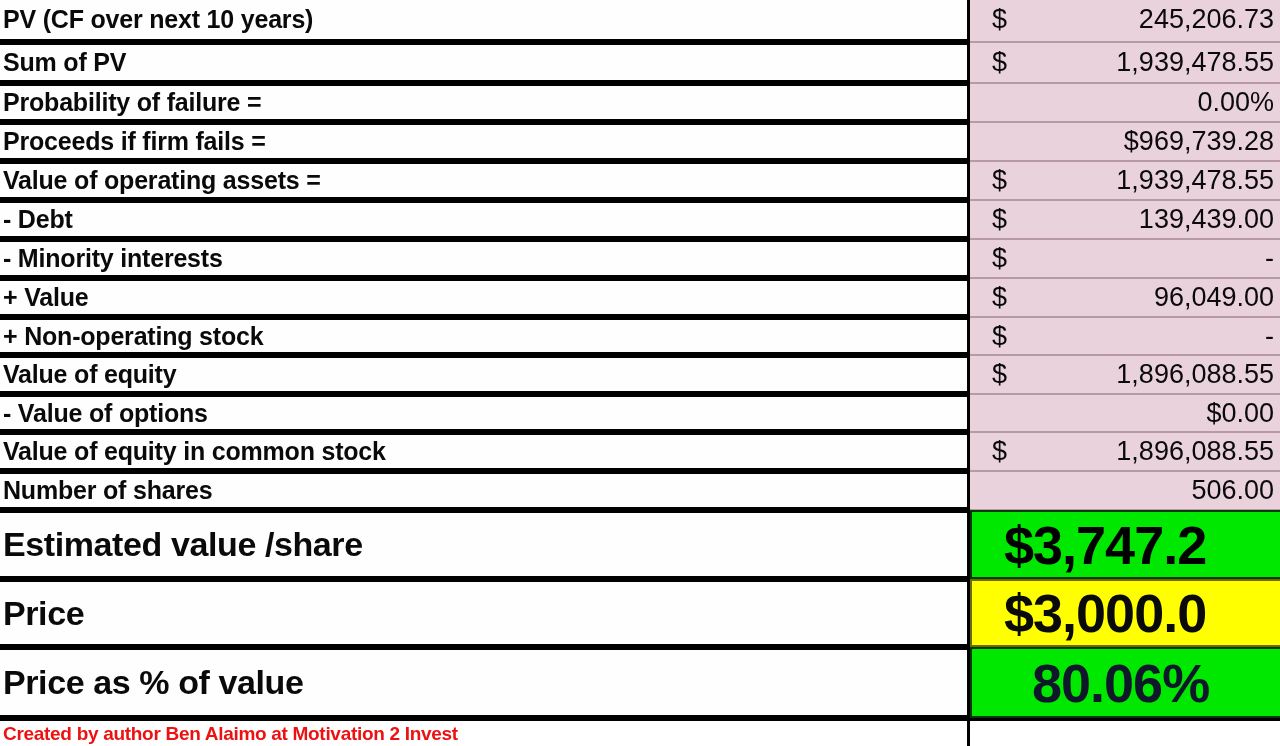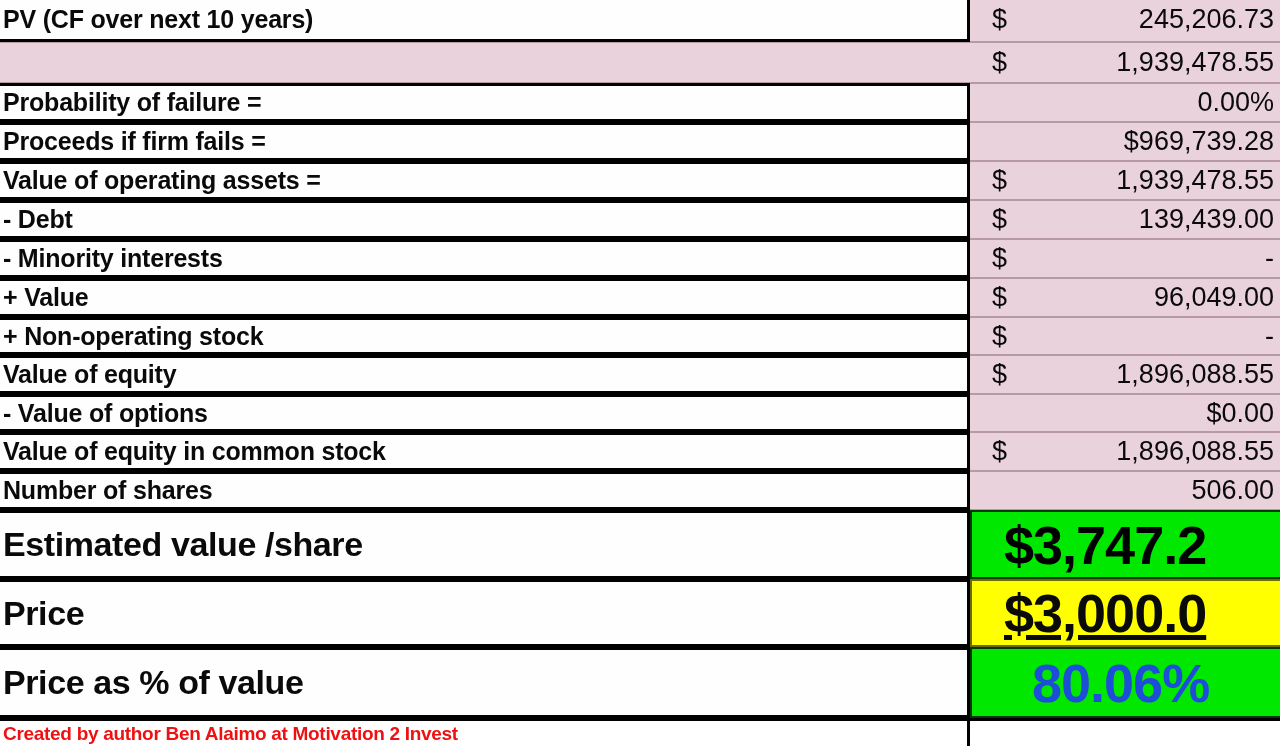--- a/index.html
+++ b/index.html
@@ -105,22 +105,22 @@
     border-bottom:2px solid #063806;
     border-left:2px solid #063806;
   }
   .yellow .valbox{
     background:#ffff00;
     border-top:2px solid #6b6b00;
     border-bottom:2px solid #6b6b00;
     border-left:2px solid #6b6b00;
   }
   .valbox.red   { color:#000000; font-size:54px; letter-spacing:-1px; }
-  .valbox.black { color:#0a0a0a; font-size:54px; letter-spacing:-1px;text-decoration:underline; }
-  .valbox.pct   { color:#1d4ed8; font-size:54px; letter-spacing:-1px; padding-left:60px;}
+  .valbox.black { color:#0a0a0a; font-size:54px; letter-spacing:-1px; }
+  .valbox.pct   { color:#0f172a; font-size:54px; letter-spacing:-1px; padding-left:60px;}
 
   .rA { top:510px; height:69px; }
   .rB { top:579px; height:68px; }
   .rC { top:647px; height:71px; }
 
   
   .footer{
     position:absolute;
     top:718px; left:0; width:1280px; height:28px;
     display:flex; align-items:stretch;
@@ -153,20 +153,21 @@
 
   <div class="row r0">
     <div class="lbl">PV (CF over next 10 years)</div>
     <div class="val">
       <span class="cur">$</span>
       <span class="num">245,206.73</span>
     </div>
   </div>
 
   <div class="row r1">
+    <div class="lbl">Sum of PV</div>
     <div class="val">
       <span class="cur">$</span>
       <span class="num">1,939,478.55</span>
     </div>
   </div>
 
   <div class="row r2">
     <div class="lbl">Probability of failure =</div>
     <div class="val">
       <span class="cur"></span>

